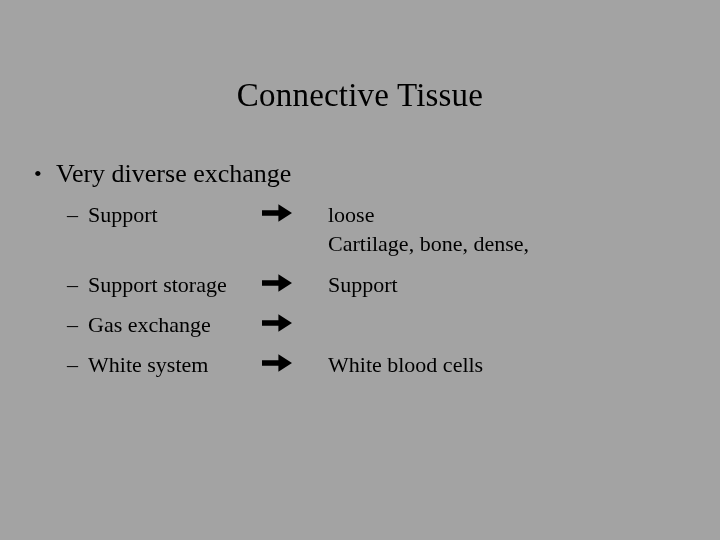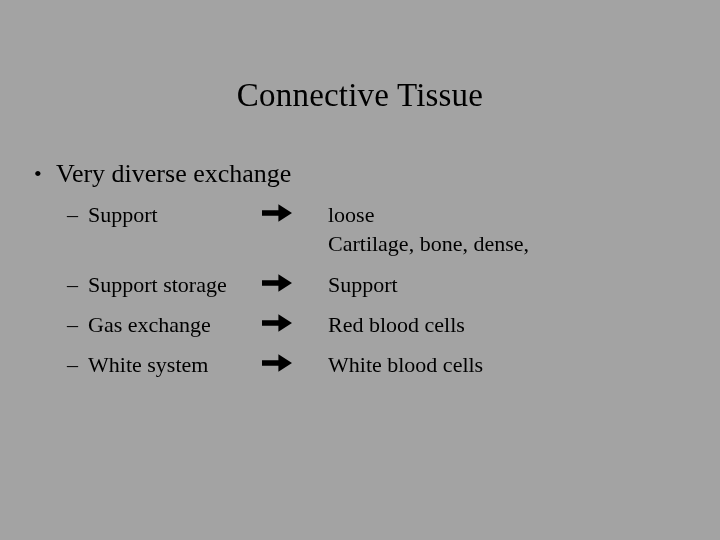--- a/index.html
+++ b/index.html
@@ -163,23 +163,20 @@
       <div class="row">
         <div class="col-label">
           <span class="dash">–</span>
           <span class="label-text">Gas exchange</span>
         </div>
         <div class="col-arrow">
           <svg class="arrow-glyph" viewBox="0 0 30 20" aria-hidden="true">
             <path d="M0 7.2 L16.4 7.2 L16.4 1.2 L30 10 L16.4 18.8 L16.4 12.8 L0 12.8 Z" fill="#000000"></path>
           </svg>
         </div>
-        <div class="col-desc">
-          <span class="desc-line">Red blood cells</span>
-        </div>
       </div>
 
       <div class="row">
         <div class="col-label">
           <span class="dash">–</span>
           <span class="label-text">White system</span>
         </div>
         <div class="col-arrow">
           <svg class="arrow-glyph" viewBox="0 0 30 20" aria-hidden="true">
             <path d="M0 7.2 L16.4 7.2 L16.4 1.2 L30 10 L16.4 18.8 L16.4 12.8 L0 12.8 Z" fill="#000000"></path>

